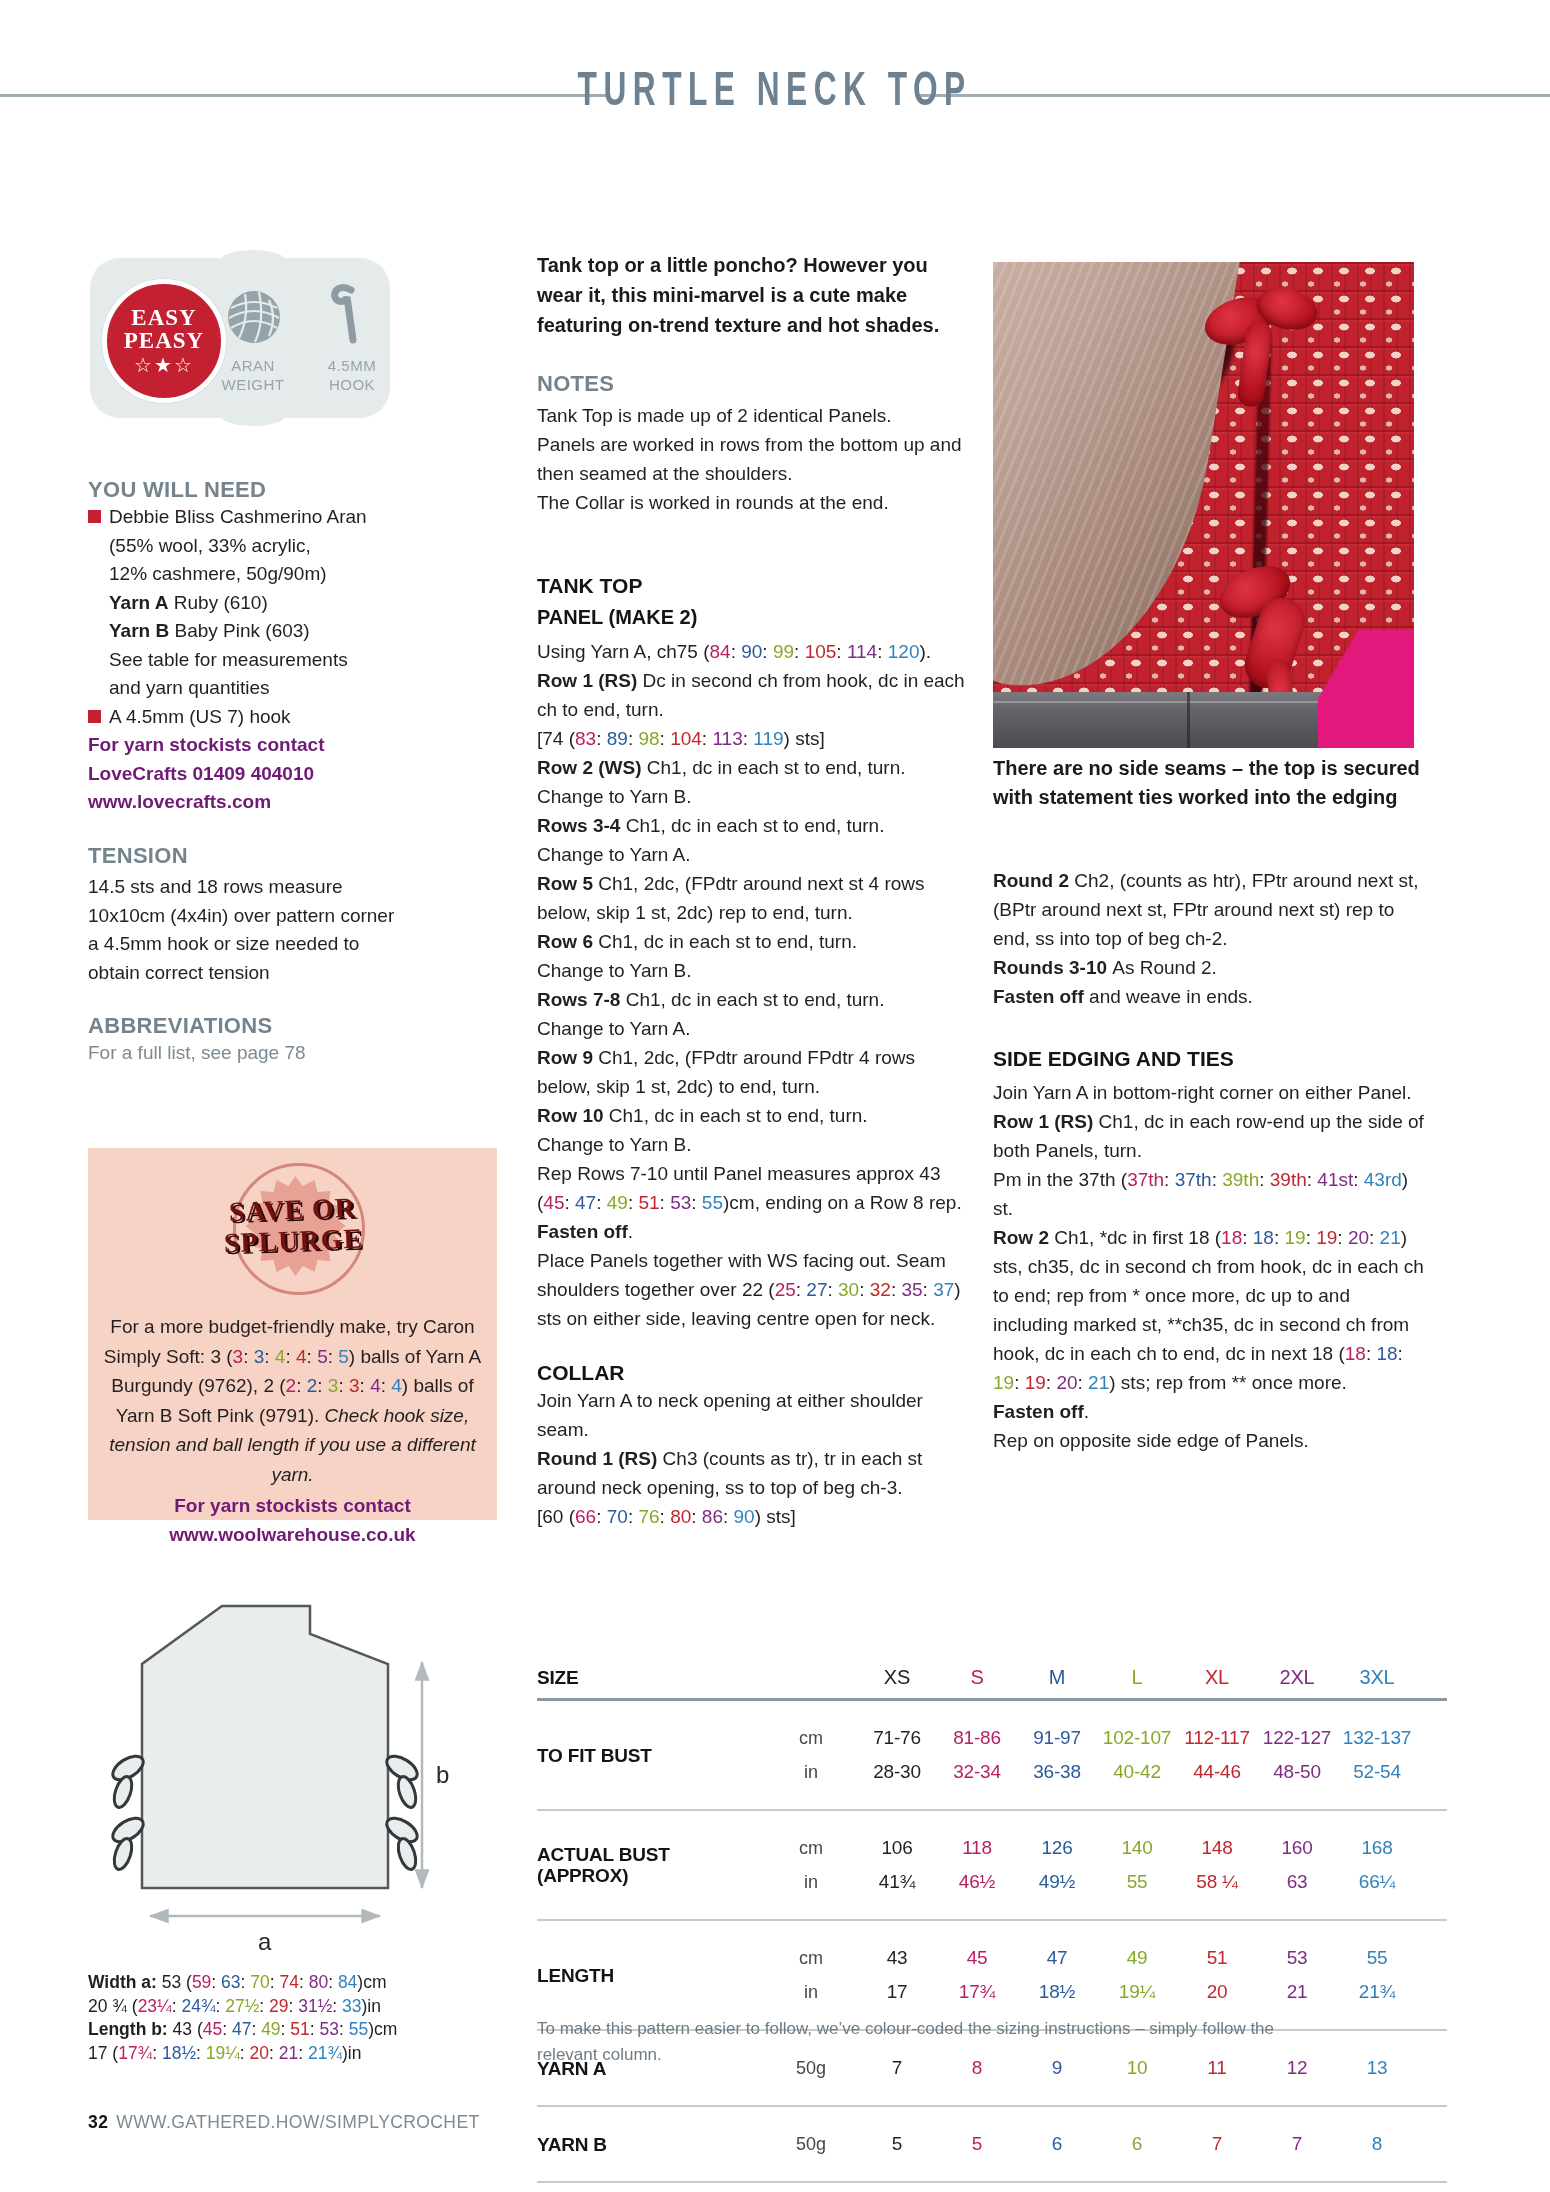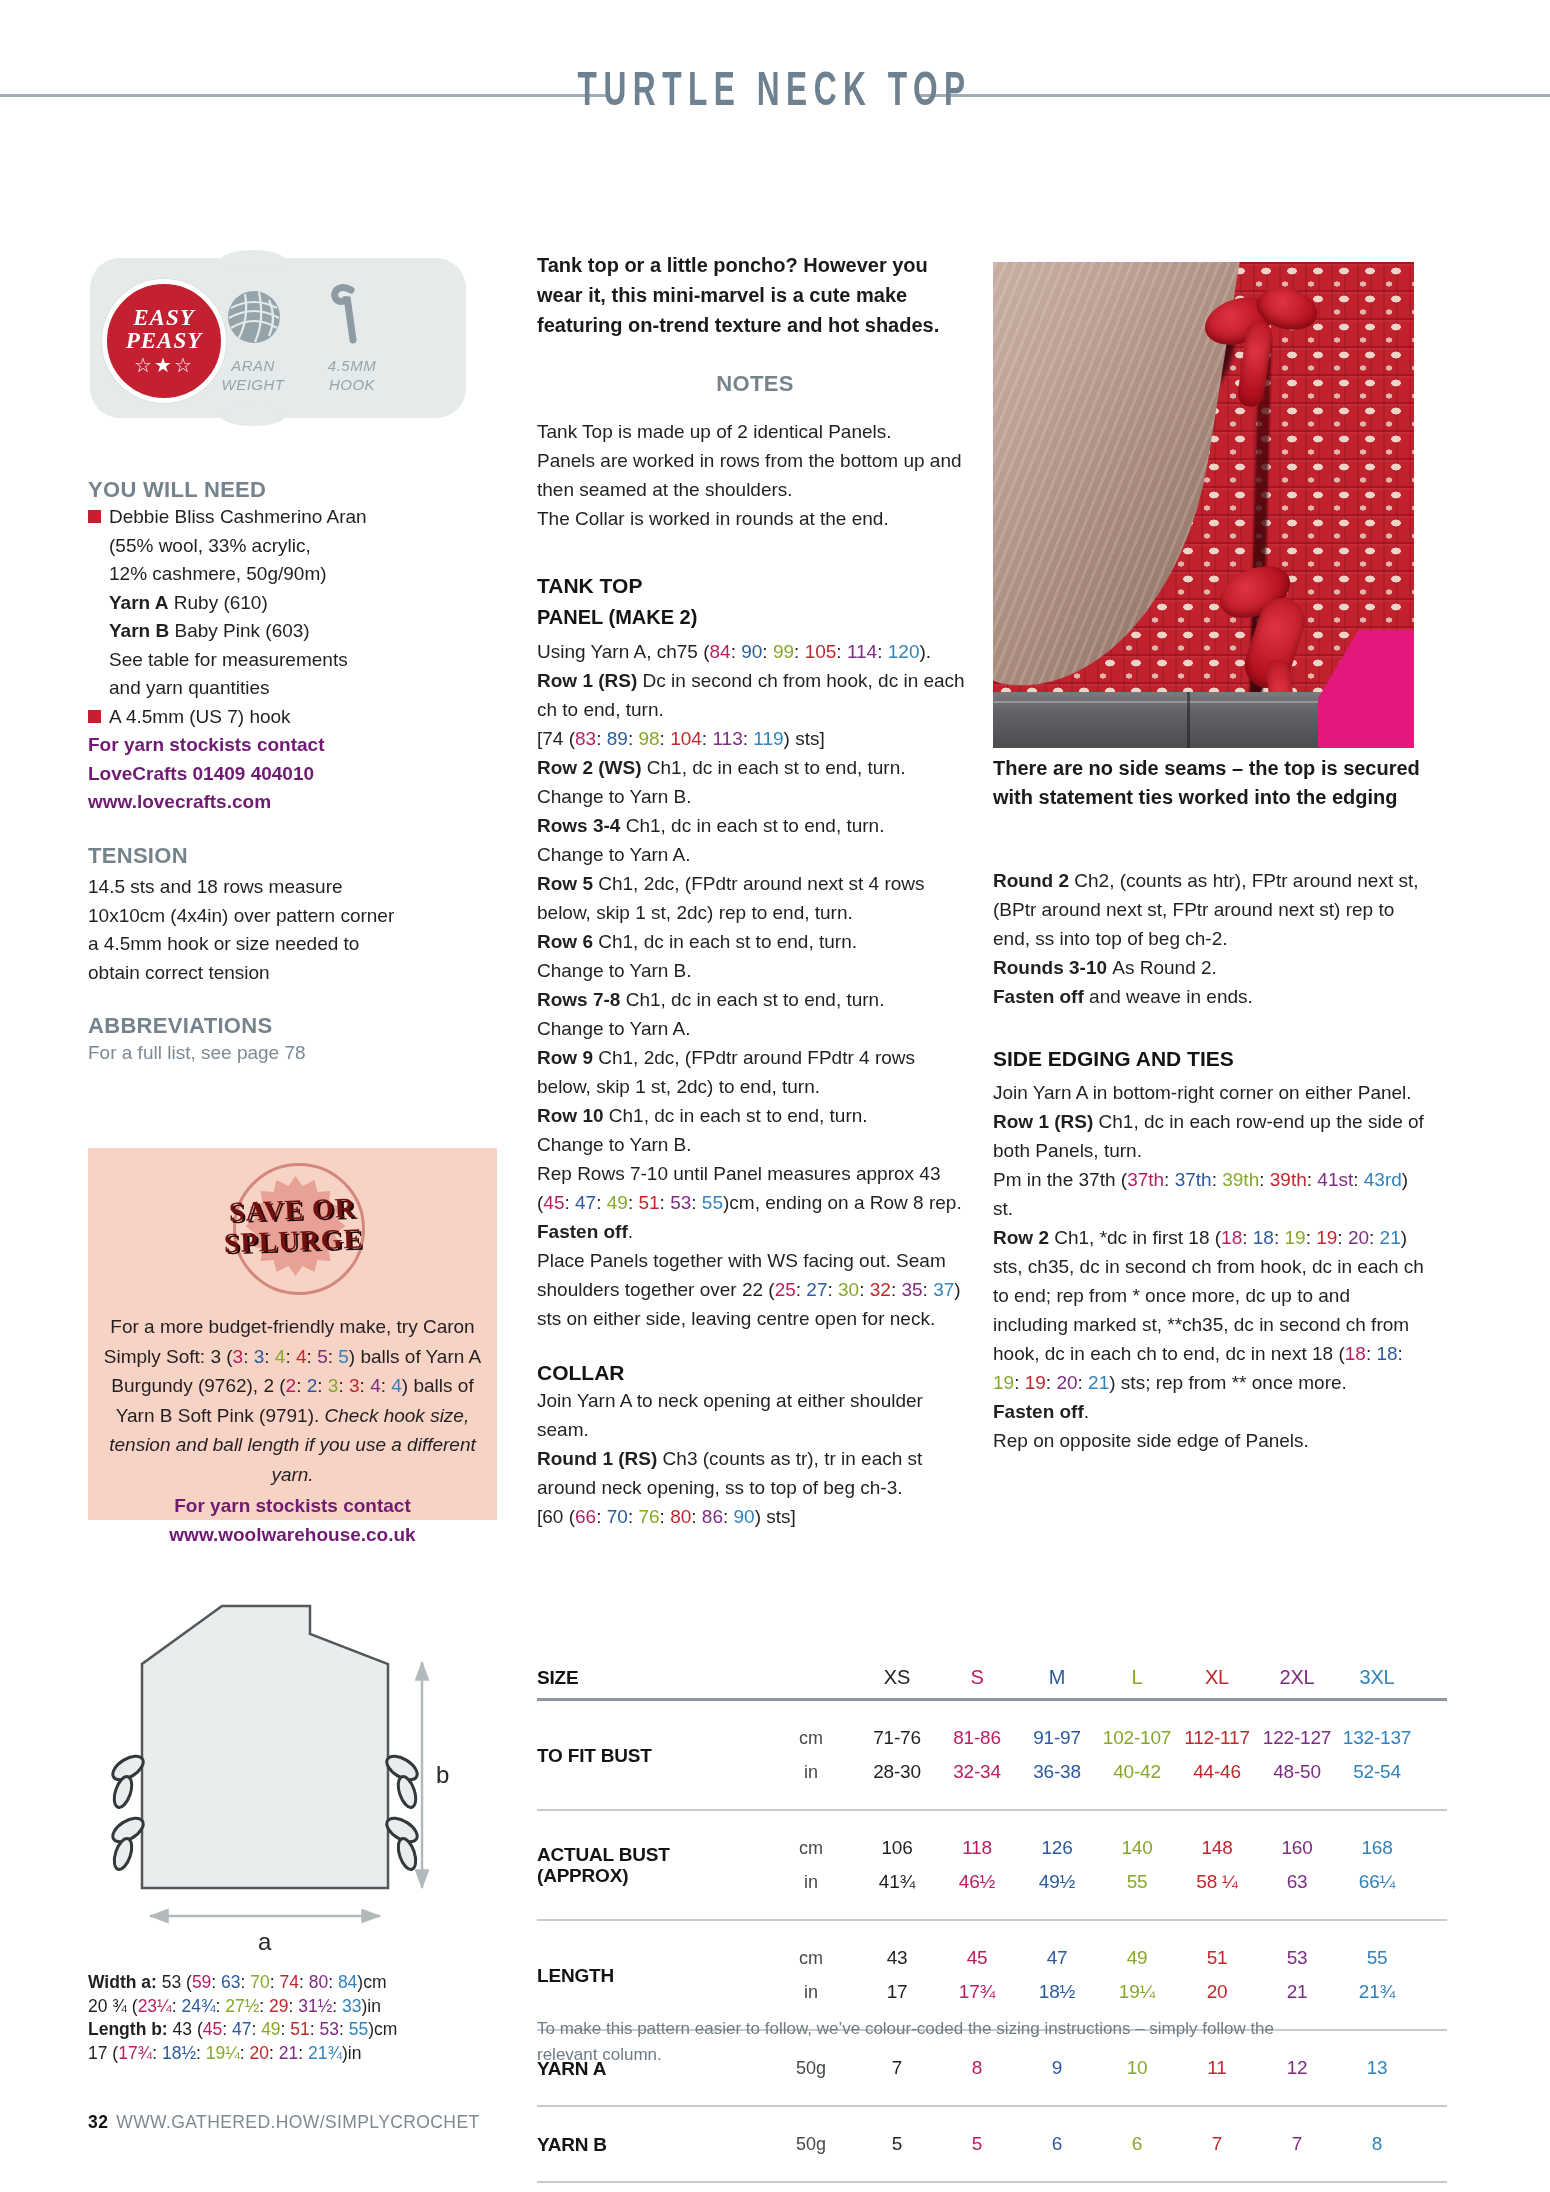--- a/index.html
+++ b/index.html
@@ -21,21 +21,21 @@
   .r-i{font-style:italic;}
   .r-k{color:var(--c-k);}
   .r-s{color:var(--c-s);}
   .r-m{color:var(--c-m);}
   .r-l{color:var(--c-l);}
   .r-x{color:var(--c-x);}
   .r-p{color:var(--c-p);}
   .r-t{color:var(--c-t);}
   .greybold{font-weight:700;color:#701a75;}
   
-  #badge{left:90px;top:258px;width:376px;height:160px;background:#e5eaeb;border-radius:30px;font-style:italic;}
+  #badge{left:90px;top:258px;width:300px;height:160px;background:#e5eaeb;border-radius:30px;}
   #badge::before,#badge::after{content:"";position:absolute;left:131px;width:64px;height:20px;background:#e5eaeb;border-radius:50%;}
   #badge::before{top:-8px;} #badge::after{bottom:-8px;}
   #badge-circle{position:absolute;left:12px;top:21px;width:114px;height:114px;border-radius:50%;background:var(--c-red);border:5px solid #fff;box-shadow:0 0 0 1px #dbe1e2;display:flex;flex-direction:column;align-items:center;justify-content:center;}
   .easy-line{font-family:"Liberation Serif","DejaVu Serif",serif;font-size:23px;font-weight:700;color:#fff;line-height:23px;letter-spacing:1px;}
   #badge-stars{font-size:20px;color:#fff;line-height:24px;letter-spacing:2px;margin-top:1px;}
   .badge-label{position:absolute;top:98px;width:100px;text-align:center;font-size:15px;line-height:19px;color:#98a4ab;letter-spacing:.5px;}
   #badge-weight{left:113px;}
   #badge-hook{left:212px;}
   #yarn-icon{position:absolute;left:135px;top:30px;}
   #hook-icon{position:absolute;left:237px;top:24px;}
@@ -57,21 +57,21 @@
   #sos-text{position:absolute;left:0;top:34px;width:100%;text-align:center;transform:rotate(-2deg);font-family:"Liberation Serif","DejaVu Serif",serif;font-weight:700;font-size:28px;line-height:31px;letter-spacing:1px;color:#70100f;text-shadow:2px 2px 0 #23090a;}
   #sos-body{padding:6px 12px 0;text-align:center;font-size:19px;line-height:29.5px;}
   #sos-stockists{margin-top:2px;text-align:center;font-size:19px;line-height:29px;}
   
   #diagram{left:92px;top:1598px;width:380px;height:374px;}
   
   #measure{left:88px;top:1971px;width:412px;font-size:17.5px;line-height:23.5px;}
   
   #intro{left:537px;top:250px;width:436px;font-size:20px;line-height:30px;font-weight:700;color:#1a1a1a;}
   #notes{left:537px;top:371px;width:436px;}
-  #notes .sec-head{margin-bottom:20px;text-align:center;}
+  #notes .sec-head{margin-bottom:4px;}
   #tank{left:537px;top:549px;width:436px;margin-top:24px;}
   #tank .subhead{font-size:20px;font-weight:700;color:#141414;line-height:26px;margin-top:5px;}
   #tank .paras{margin-top:7px;}
   #collar-head{margin-top:27px;}
   
   #photo{left:993px;top:262px;width:421px;height:486px;background:#c2212e;overflow:hidden;}
   #knit{position:absolute;inset:0;
     background-image:
       radial-gradient(7px 5px at 13px 9px,#eed3c6 68%,transparent 72%),
       radial-gradient(5px 4px at 6px 22px,#dfb5a9 60%,transparent 70%),

